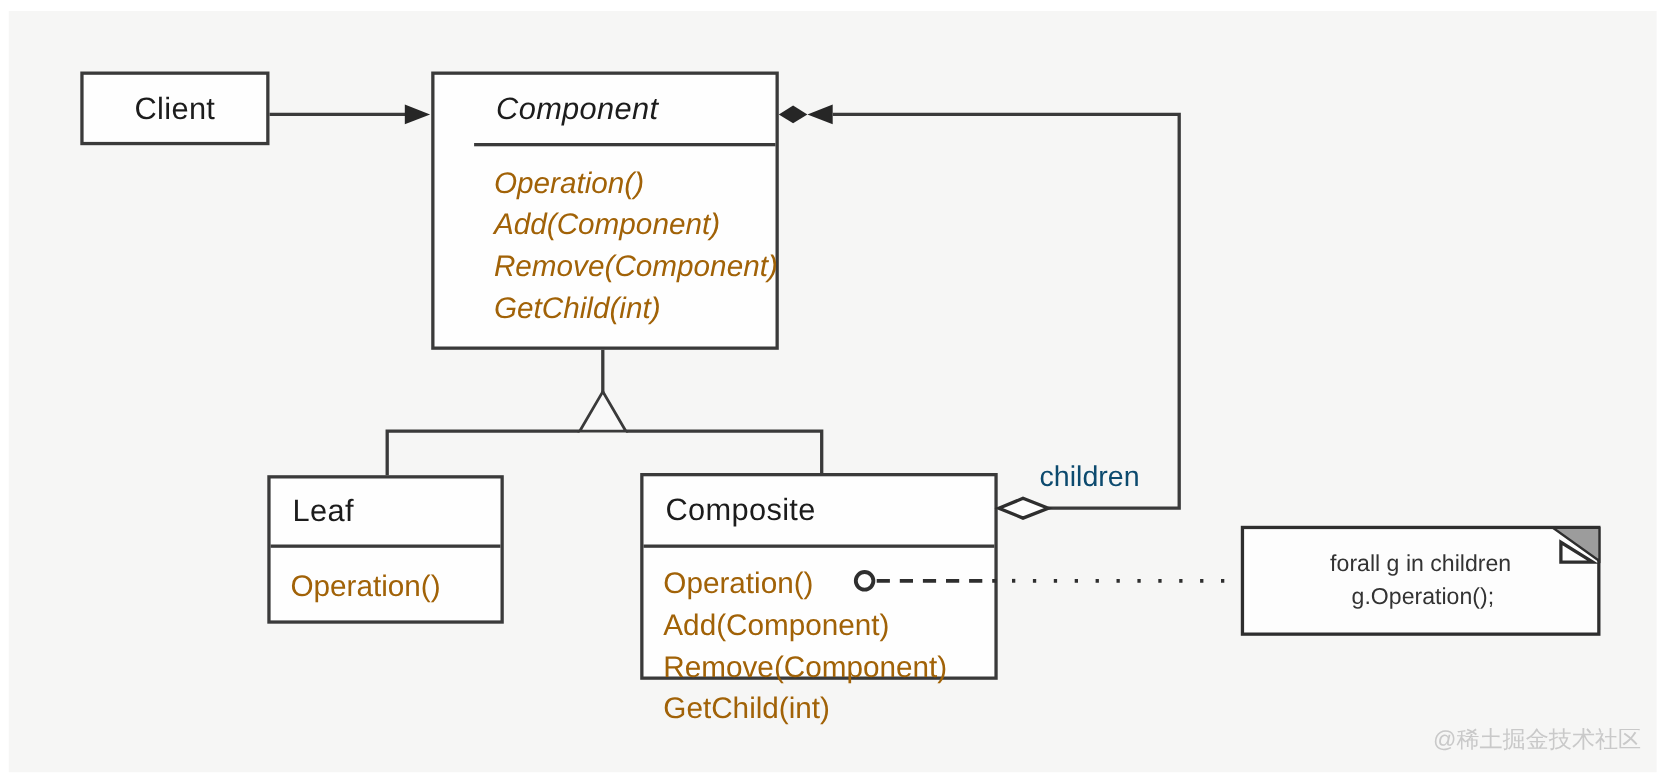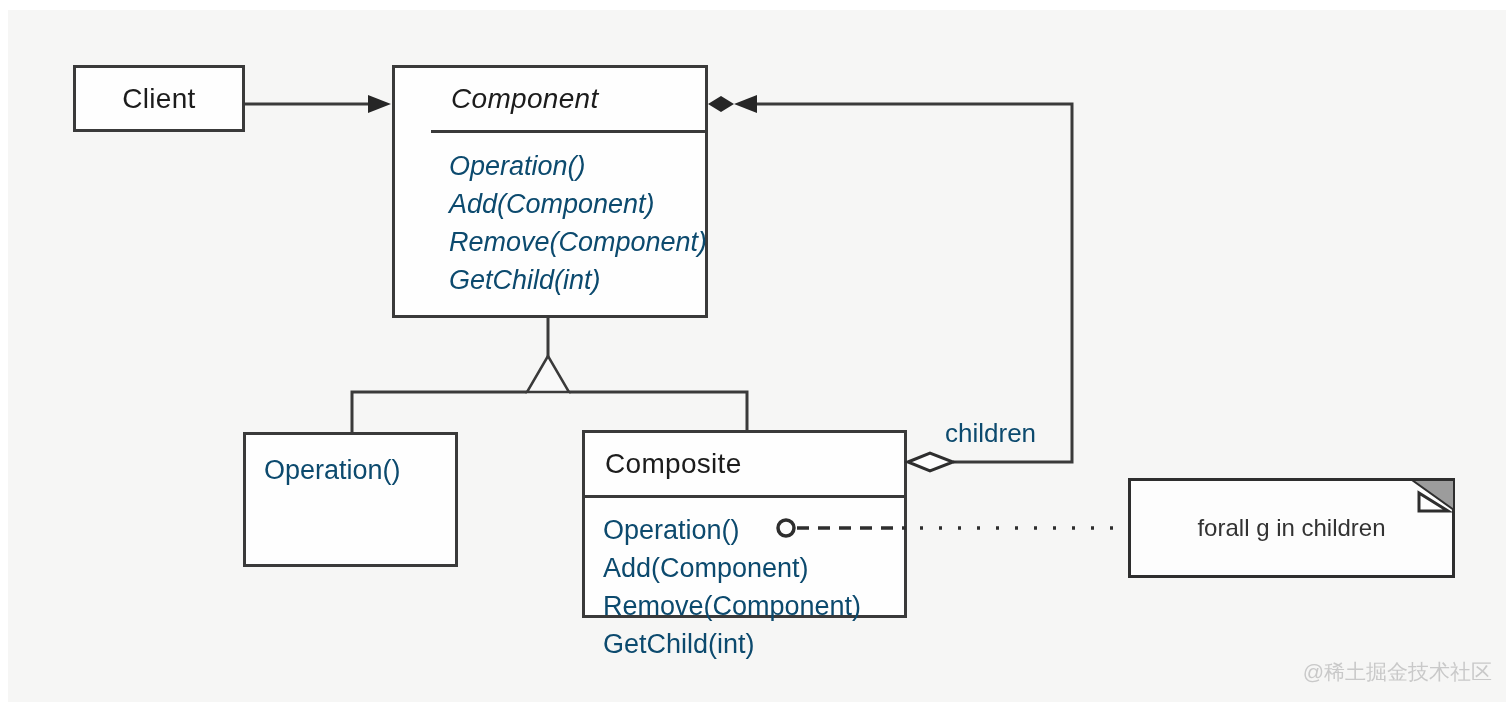--- a/index.html
+++ b/index.html
@@ -40,21 +40,21 @@
     font-weight: normal;
     font-size: 28px;
     padding-left: 20px;
     letter-spacing: 0.3px;
   }
   .uml-title.centered { justify-content: center; padding-left: 0; }
   .uml-title.abstract { font-style: italic; }
   .uml-methods {
     padding: 13px 0 0 18px;
     font-size: 27px;
-    color: #0c4a6e;
+    color: #a16207;
   }
   .uml-methods.abstract { font-style: italic; }
   .method-line { height: 38px; line-height: 38px; white-space: nowrap; }
 
   #client-box   { left: 73px;  top: 65px;  width: 172px; height: 67px; }
   #client-box .uml-title { height: 61px; border-bottom: none; }
 
   #component-box { left: 392px; top: 65px;  width: 316px; height: 253px; padding-left: 36px; }
   #component-box .uml-title { height: 65px; }
   #component-box .uml-methods { padding-top: 14px; }
@@ -70,21 +70,21 @@
     position: absolute;
     box-sizing: border-box;
     left: 1128px; top: 478px; width: 327px; height: 100px;
     background: #fdfdfd;
     border: 3px solid #2e2e2e;
     z-index: 2;
     display: flex;
     flex-direction: column;
     justify-content: center;
     align-items: center;
-    font-size: 24px;
+    font-size: 21px;
     line-height: 30px;
     color: #333333;
   }
   #note-box .note-line2 { padding-left: 4px; }
 
   #children-label {
     position: absolute;
     left: 945px; top: 418px;
     font-size: 26px;
     color: #0c4a6e;
@@ -114,37 +114,39 @@
     <div class="uml-title abstract">Component</div>
     <div class="uml-methods abstract">
       <div class="method-line">Operation()</div>
       <div class="method-line">Add(Component)</div>
       <div class="method-line">Remove(Component)</div>
       <div class="method-line">GetChild(int)</div>
     </div>
   </div>
 
   <div class="uml-class" id="leaf-box">
+    <div class="uml-title">Leaf</div>
     <div class="uml-methods">
       <div class="method-line">Operation()</div>
     </div>
   </div>
 
   <div class="uml-class" id="composite-box">
     <div class="uml-title">Composite</div>
     <div class="uml-methods">
       <div class="method-line">Operation()</div>
       <div class="method-line">Add(Component)</div>
       <div class="method-line">Remove(Component)</div>
       <div class="method-line">GetChild(int)</div>
     </div>
   </div>
 
   <div id="note-box">
     <div class="note-line1">forall g in children</div>
+    <div class="note-line2">g.Operation();</div>
   </div>
 
   <div id="children-label">children</div>
 
   <div id="watermark">@稀土掘金技术社区</div>
 
   <svg id="overlay" viewBox="0 0 1512 704" xmlns="http://www.w3.org/2000/svg">
 
     <line x1="245" y1="104" x2="371" y2="104" stroke="#3a3a3a" stroke-width="3"></line>
     <polygon points="391,104 368,95 368,113" fill="#262626"></polygon>

